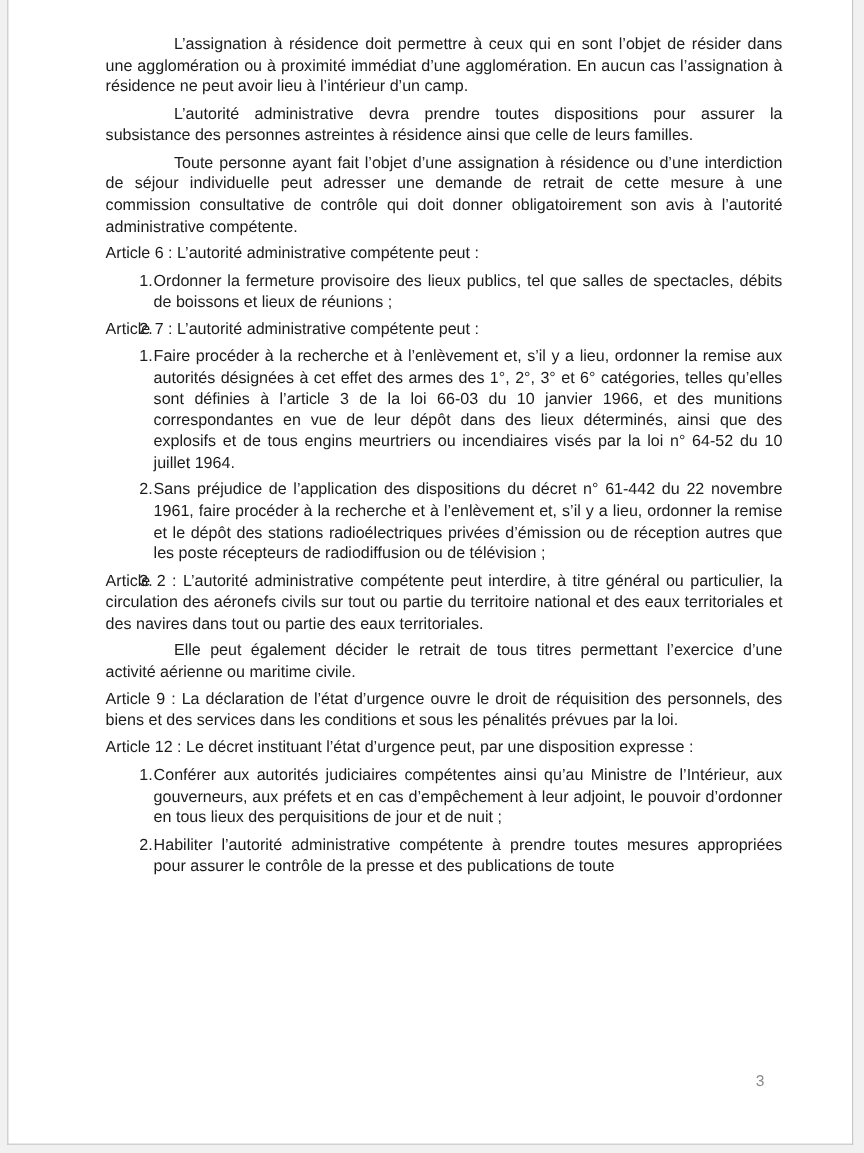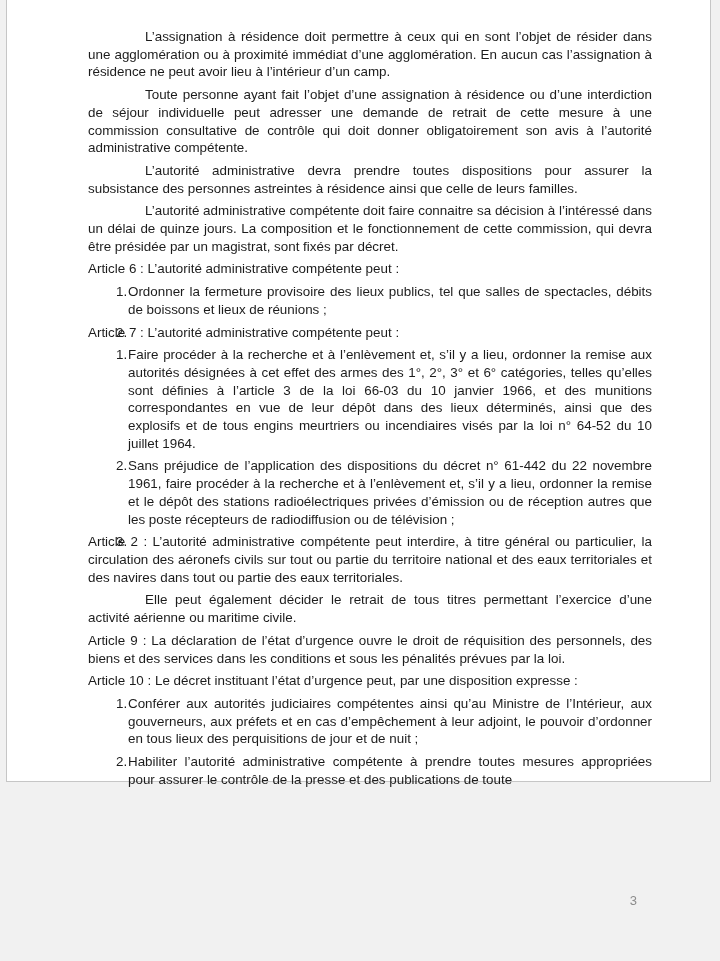--- a/index.html
+++ b/index.html
@@ -14,21 +14,21 @@
   .viewer {
     position: relative;
     width: 720px;
     height: 961px;
   }
   .page {
     position: absolute;
     left: 6px;
     top: 0;
     width: 705px;
-    height: 782px;
+    height: 954px;
     background: #ffffff;
     border-left: 1px solid #c6c6c6;
     border-right: 1px solid #c6c6c6;
     border-bottom: 1px solid #c6c6c6;
     box-sizing: border-box;
   }
   .body-text {
     position: absolute;
     left: 81px;
     top: 28px;
@@ -72,25 +72,24 @@
 </style>
 </head>
 <body>
 
 <div class="viewer">
   <div class="page">
     <div class="body-text">
 
       <p class="para indent">L’assignation à résidence doit permettre à ceux qui en sont l’objet de résider dans une agglomération ou à proximité immédiat d’une agglomération. En aucun cas l’assignation à résidence ne peut avoir lieu à l’intérieur d’un camp.</p>
 
+      <p class="para indent">L’autorité administrative devra prendre toutes dispositions pour assurer la subsistance des personnes astreintes à résidence ainsi que celle de leurs familles.</p>
+
       <p class="para indent">Toute personne ayant fait l’objet d’une assignation à résidence ou d’une interdiction de séjour individuelle peut adresser une demande de retrait de cette mesure à une commission consultative de contrôle qui doit donner obligatoirement son avis à l’autorité administrative compétente.</p>
 
-      <p class="para indent">L’autorité administrative devra prendre toutes dispositions pour assurer la subsistance des personnes astreintes à résidence ainsi que celle de leurs familles.</p>
-
-      <p class="para indent">L’autorité administrative compétente doit faire connaitre sa décision à l’intéressé dans un délai de quinze jours. La composition et le fonctionnement de cette commission, qui devra être présidée par un magistrat, sont fixés par décret.</p>
 
       <p class="para"><span class="alabel">Article 6</span><span> : L’autorité administrative compétente peut :</span></p>
 
       <div class="list">
         <div class="li"><span class="num">1.</span><span>Ordonner la fermeture provisoire des lieux publics, tel que salles de spectacles, débits de boissons et lieux de réunions ;</span></div>
         <div class="li"><span class="num">2.</span></div>
       </div>
 
       <p class="para"><span class="alabel">Article 7</span><span> : L’autorité administrative compétente peut :</span></p>
 
@@ -99,21 +98,21 @@
         <div class="li"><span class="num">2.</span><span>Sans préjudice de l’application des dispositions du décret n° 61-442 du 22 novembre 1961, faire procéder à la recherche et à l’enlèvement et, s’il y a lieu, ordonner la remise et le dépôt des stations radioélectriques privées d’émission ou de réception autres que les poste récepteurs de radiodiffusion ou de télévision ;</span></div>
         <div class="li"><span class="num">3.</span></div>
       </div>
 
       <p class="para"><span class="alabel">Article 2</span><span> : L’autorité administrative compétente peut interdire, à titre général ou particulier, la circulation des aéronefs civils sur tout ou partie du territoire national et des eaux territoriales et des navires dans tout ou partie des eaux territoriales.</span></p>
 
       <p class="para indent">Elle peut également décider le retrait de tous titres permettant l’exercice d’une activité aérienne ou maritime civile.</p>
 
       <p class="para"><span class="alabel">Article 9</span><span> : La déclaration de l’état d’urgence ouvre le droit de réquisition des personnels, des biens et des services dans les conditions et sous les pénalités prévues par la loi.</span></p>
 
-      <p class="para"><span class="alabel">Article 10</span><span> : Le décret instituant l’état d’urgence peut, par une disposition expresse :</span></p>
+      <p class="para"><span class="alabel">Article 12</span><span> : Le décret instituant l’état d’urgence peut, par une disposition expresse :</span></p>
 
       <div class="list">
         <div class="li"><span class="num">1.</span><span>Conférer aux autorités judiciaires compétentes ainsi qu’au Ministre de l’Intérieur, aux gouverneurs, aux préfets et en cas d’empêchement à leur adjoint, le pouvoir d’ordonner en tous lieux des perquisitions de jour et de nuit ;</span></div>
         <div class="li"><span class="num">2.</span><span>Habiliter l’autorité administrative compétente à prendre toutes mesures appropriées pour assurer le contrôle de la presse et des publications de toute</span></div>
       </div>
 
     </div>
 
     <div class="page-number">3</div>
   </div>

